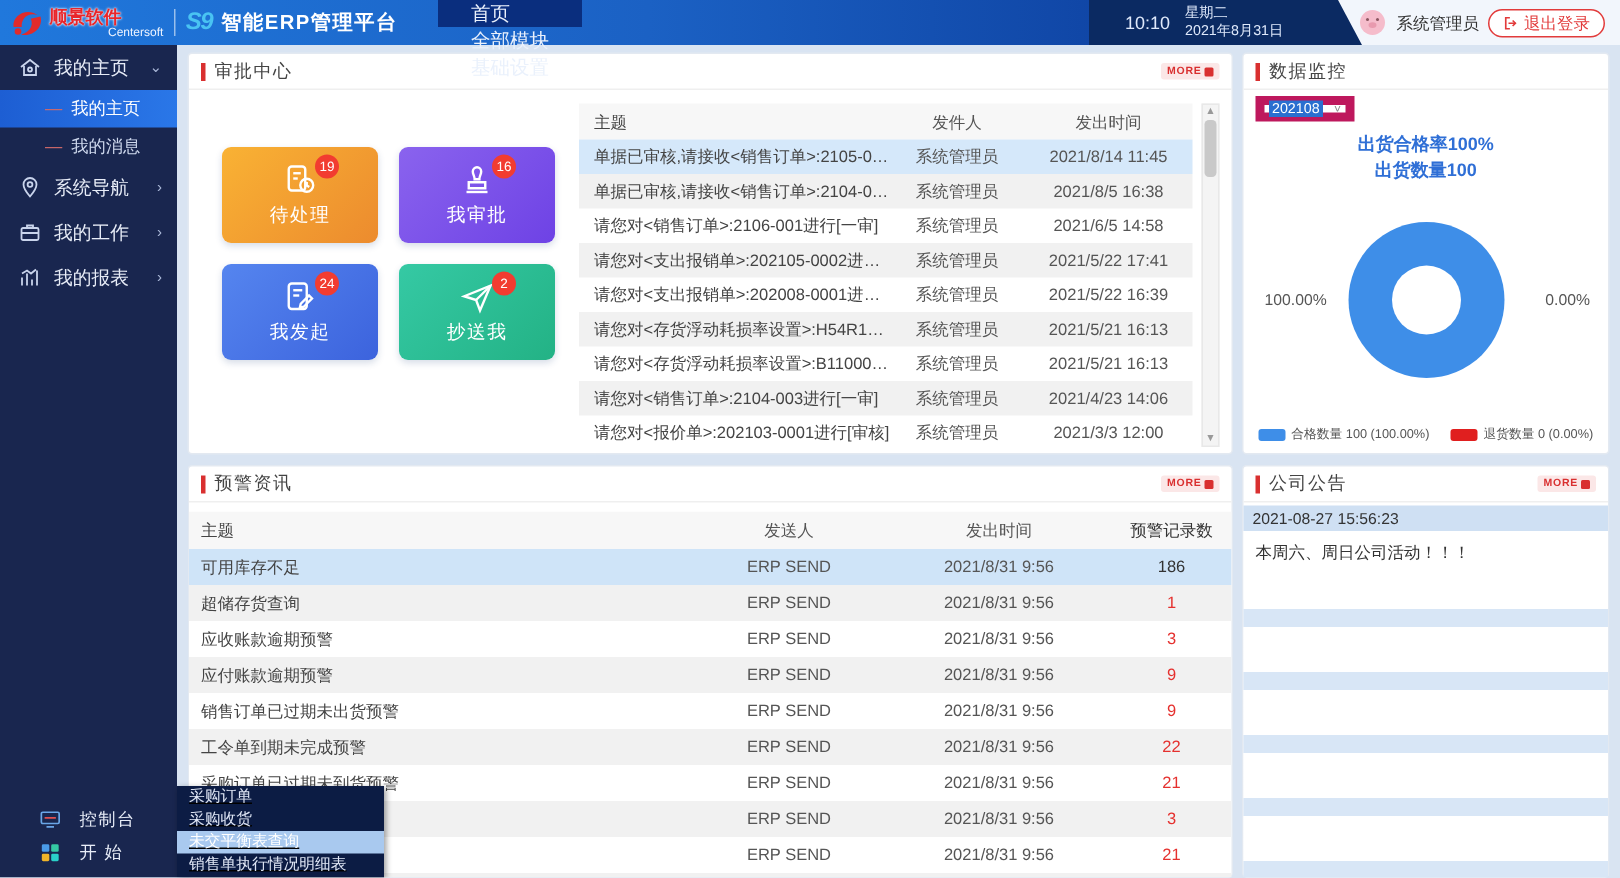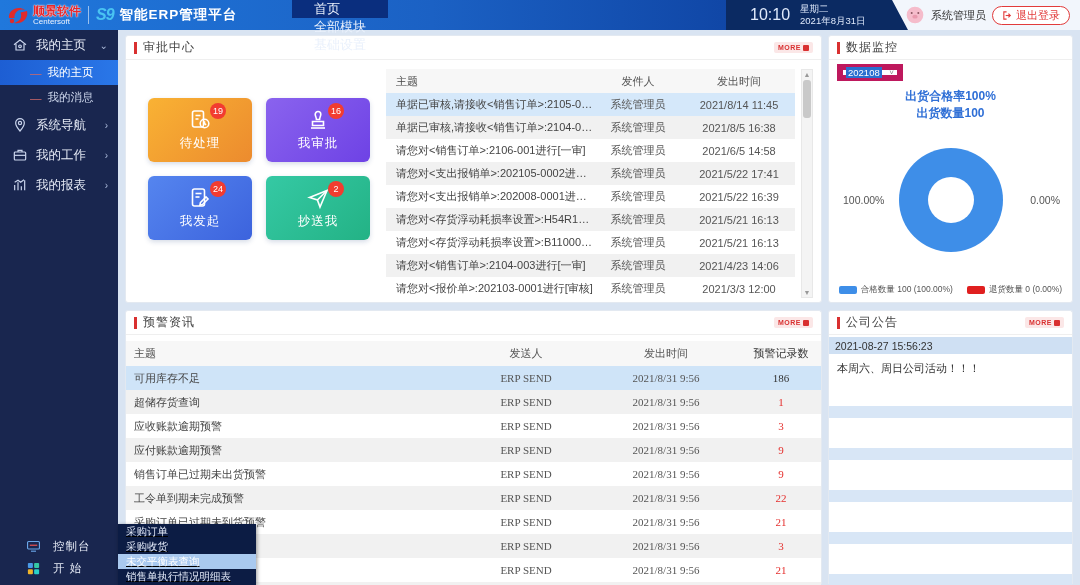--- a/index.html
+++ b/index.html
@@ -9,34 +9,34 @@
 
   
   .topbar { position:absolute; top:0; left:0; width:1080px; height:30px;
     background:linear-gradient(90deg,#2078dc 0%, #1b61c4 40%, #0d3f9e 75%);
     display:flex; align-items:stretch; z-index:50; }
   .brand { display:flex; align-items:center; padding-left:6px; width:292px; flex:none; }
   .brand-logo { width:24px; height:24px; flex:none; }
   .brand-txt { margin-left:3px; line-height:1; }
   .brand-cn { color:#e8262b; font-weight:bold; font-size:12px;
     text-shadow:0 0 1px #fff,0 0 2px #fff; }
-  .brand-en { color:#eef4ff; font-size:8px; margin-top:1px; }
+  .brand-en { color:#eef4ff; font-size:8px; margin-top:1px;margin-left:39px; }
   .brand-div { width:1px; height:18px; background:rgba(255,255,255,.55); margin:0 7px; }
   .s9 { color:#49c3f2; font-style:italic; font-weight:bold; font-size:16px; letter-spacing:-1px; }
   .product { color:#ffffff; font-weight:bold; font-size:13.5px; margin-left:6px; letter-spacing:1px; }
   .tabs { display:flex; align-items:stretch;flex-direction:column; }
   .tab { color:#eaf1fc; font-size:13px; display:flex; align-items:center;
     padding:0 22px; cursor:pointer; }
   .tab.active { background:#0a2e7e; }
   .tb-spacer { flex:1; }
   .time-block { flex:none; width:182px; background:#0b2a62; color:#dfe9fb;
     display:flex; align-items:center; justify-content:flex-start; gap:10px;
     padding-left:24px; margin-right:-16px; position:relative; z-index:2;
     clip-path:polygon(0 0, calc(100% - 16px) 0, 100% 100%, 0 100%); }
-  .tb-time { font-size:16px; }
+  .tb-time { font-size:12px; }
   .tb-date { font-size:9.5px; line-height:1.3; }
   .user-zone { flex:none; width:188px; background:#f2f6fc; display:flex; align-items:center;
     justify-content:flex-end; gap:6px; padding-right:10px; position:relative; z-index:1; }
   .avatar { width:20px; height:20px; border-radius:50%; overflow:hidden; flex:none; }
   .avatar svg { width:20px; height:20px; display:block; }
   .username { font-size:11px; color:#333; }
   .logout-btn { display:flex; align-items:center; gap:3px; border:1px solid #e23b3b; color:#e23b3b;
     border-radius:10px; height:19px; padding:0 9px; font-size:11px; background:#fff; cursor:pointer; }
   .logout-btn svg { width:11px; height:11px; }
 
@@ -126,21 +126,21 @@
   .wtable { position:absolute; left:0; top:30px; right:0; bottom:0; font-size:11px; overflow:hidden; }
   .whead, .wrow { display:flex; align-items:center; height:24px; }
   .whead { height:25px; background:#f7f7f7; color:#666; }
   .w-topic { flex:1; padding-left:8px; color:#444; overflow:hidden; white-space:nowrap; }
   .w-sender { width:130px; text-align:center; color:#555; flex:none; }
   .w-time { width:150px; text-align:center; color:#555; flex:none; }
   .w-count { width:80px; text-align:center; color:#333; flex:none; }
   .w-count.red { color:#e5302e; }
   .wrows .wrow:nth-child(even) { background:#f1f1f1; }
   .wrows .wrow.hl { background:#cfe4f8; }
-  .wrow { cursor:pointer;font-family:Liberation Serif, serif; }
+  .wrow { cursor:pointer; }
   .cut-row { height:12px; background:#f1f1f1; }
 
   
   #announce { left:710px; top:280px; width:245px; height:275px; border-bottom:none; }
   .ann-date { position:absolute; left:0; top:26px; width:100%; height:17px; background:#cfe0f3;
     font-size:10.5px; color:#333; display:flex; align-items:center; padding-left:6px; }
   .ann-content { position:absolute; left:0; top:43px; width:100%; height:46px; background:#fff;
     font-size:11px; color:#333; padding:7px 8px; }
   .ann-stripes { position:absolute; left:0; top:95px; width:100%; bottom:0;
     background:repeating-linear-gradient(180deg,#d8e6f6 0 12px,#ffffff 12px 42px); }

